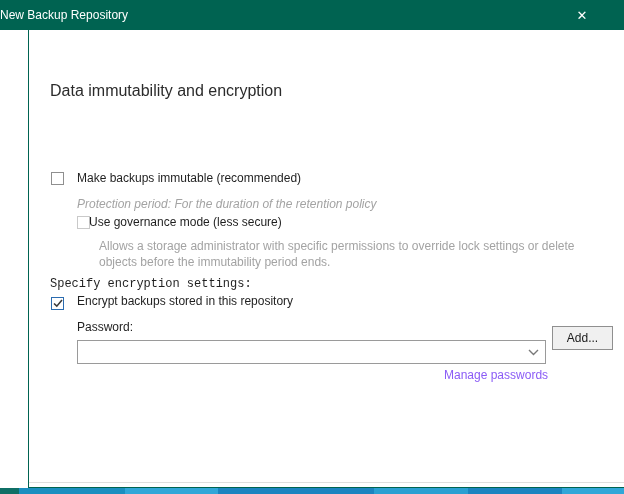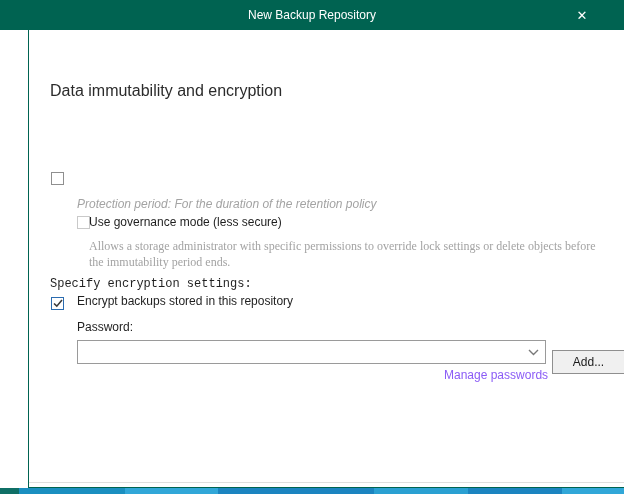--- a/index.html
+++ b/index.html
@@ -4,21 +4,21 @@
 <style>
   * { margin: 0; padding: 0; box-sizing: border-box; }
   html, body { width: 624px; height: 494px; }
   body { font-family: "Liberation Sans", sans-serif; background: #fff; }
 
   .dialog { position: relative; width: 624px; height: 494px; overflow: hidden; background: #fff; }
 
   
   .titlebar {
     position: absolute; top: 0; left: 0; width: 624px; height: 30px;
-    background: #006351; display: flex; align-items: center; justify-content: center;
+    background: #006351; display: flex; align-items: center; justify-content: flex-start;
   }
   .titlebar-title { color: #ffffff; font-size: 12px; }
   .close-btn {
     position: absolute; right: 24px; top: 0; width: 36px; height: 30px;
     display: flex; align-items: center; justify-content: center;
     color: #ffffff; font-size: 13px; cursor: pointer;
   }
 
   
   .content {
@@ -75,21 +75,21 @@
   }
 
   .btn {
     display: flex; align-items: center; justify-content: center;
     font-family: "Liberation Sans", sans-serif; font-size: 12px;
     background: #fbfbfb; border: 1px solid #8f8f8f; color: #1a1a1a; cursor: pointer;
   }
   .btn.light { background: #f0f0f0; }
   .btn.disabled { background: #eeeeee; border-color: #d7d7d7; color: #a5a5a5; cursor: default; }
 
-  .add-btn { left: 523px; top: 320px; width: 73px; height: 24px; }
+  .add-btn { left: 523px; top: 296px; width: 61px; height: 24px; }
 
   .link { font-size: 12px; color: #8b5cf6; cursor: pointer; text-decoration: none; }
 
   
   .separator { left: 0; top: 452px; width: 624px; height: 1px; background: #dfdfdf; }
   .footer-btn { width: 75px; height: 23px; top: 461px; }
 </style>
 </head>
 <body>
 
@@ -99,27 +99,28 @@
     <span class="titlebar-title">New Backup Repository</span>
     <span class="close-btn">✕</span>
   </div>
 
   <div class="content">
 
     <div class="abs page-heading">Data immutability and encryption</div>
 
 
     <div class="abs checkbox" style="left:22px; top:142px;"></div>
+    <div class="abs cb-label" style="left:48px; top:141px;">Make backups immutable (recommended)</div>
 
     <div class="abs body-text gray-text" style="left:48px; top:166px;font-style:italic;">Protection period: For the duration of the retention policy</div>
 
     <div class="abs checkbox disabled" style="left:48px; top:186px;"></div>
     <div class="abs cb-label gray-text" style="left:60px; top:185px;">Use governance mode (less secure)</div>
 
-    <div class="abs body-text gray-text" style="left:60px; top:208px; width:516px; line-height:16px;font-family:Liberation Serif, serif;">Allows a storage administrator with specific permissions to override lock settings or delete objects before the immutability period ends.</div>
+    <div class="abs body-text gray-text" style="left:70px; top:208px; width:516px; line-height:16px;">Allows a storage administrator with specific permissions to override lock settings or delete objects before the immutability period ends.</div>
 
     <div class="abs body-text" style="left:21px; top:246px;font-family:Liberation Mono, monospace;">Specify encryption settings:</div>
 
     <div class="abs checkbox checked" style="left:22px; top:267px;">
       <span>
         <svg width="10" height="9" viewBox="0 0 10 9">
             <polyline points="1,4.5 3.8,7.2 9,1" fill="none" stroke="#3c3c3c" stroke-width="1.6"></polyline>
           </svg>
       </span>
     </div>

